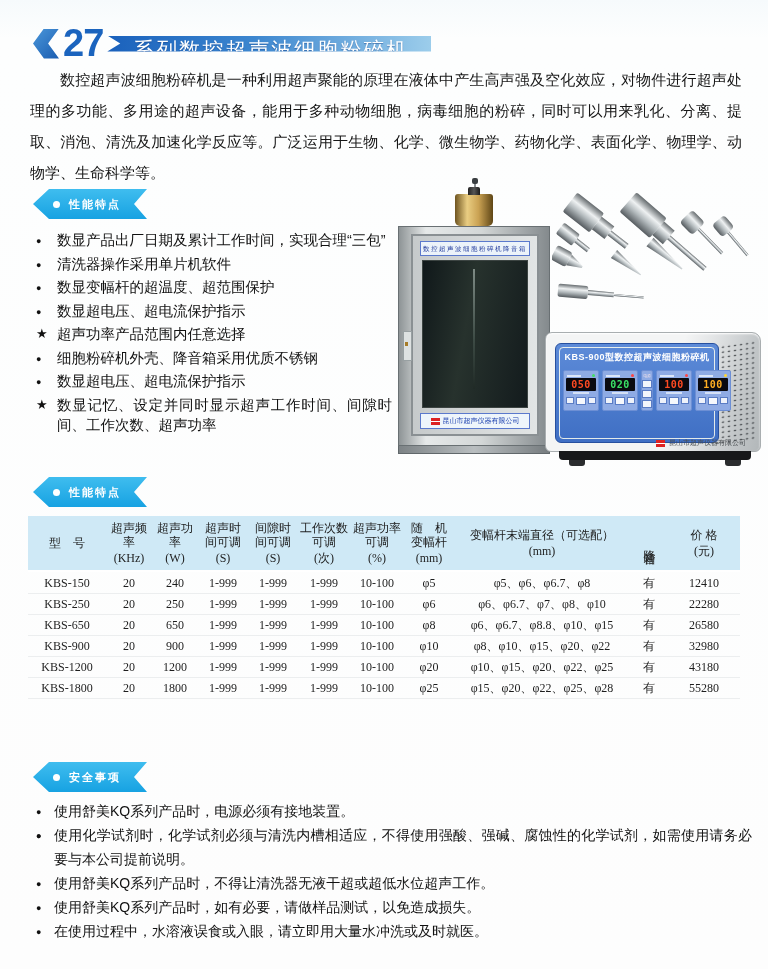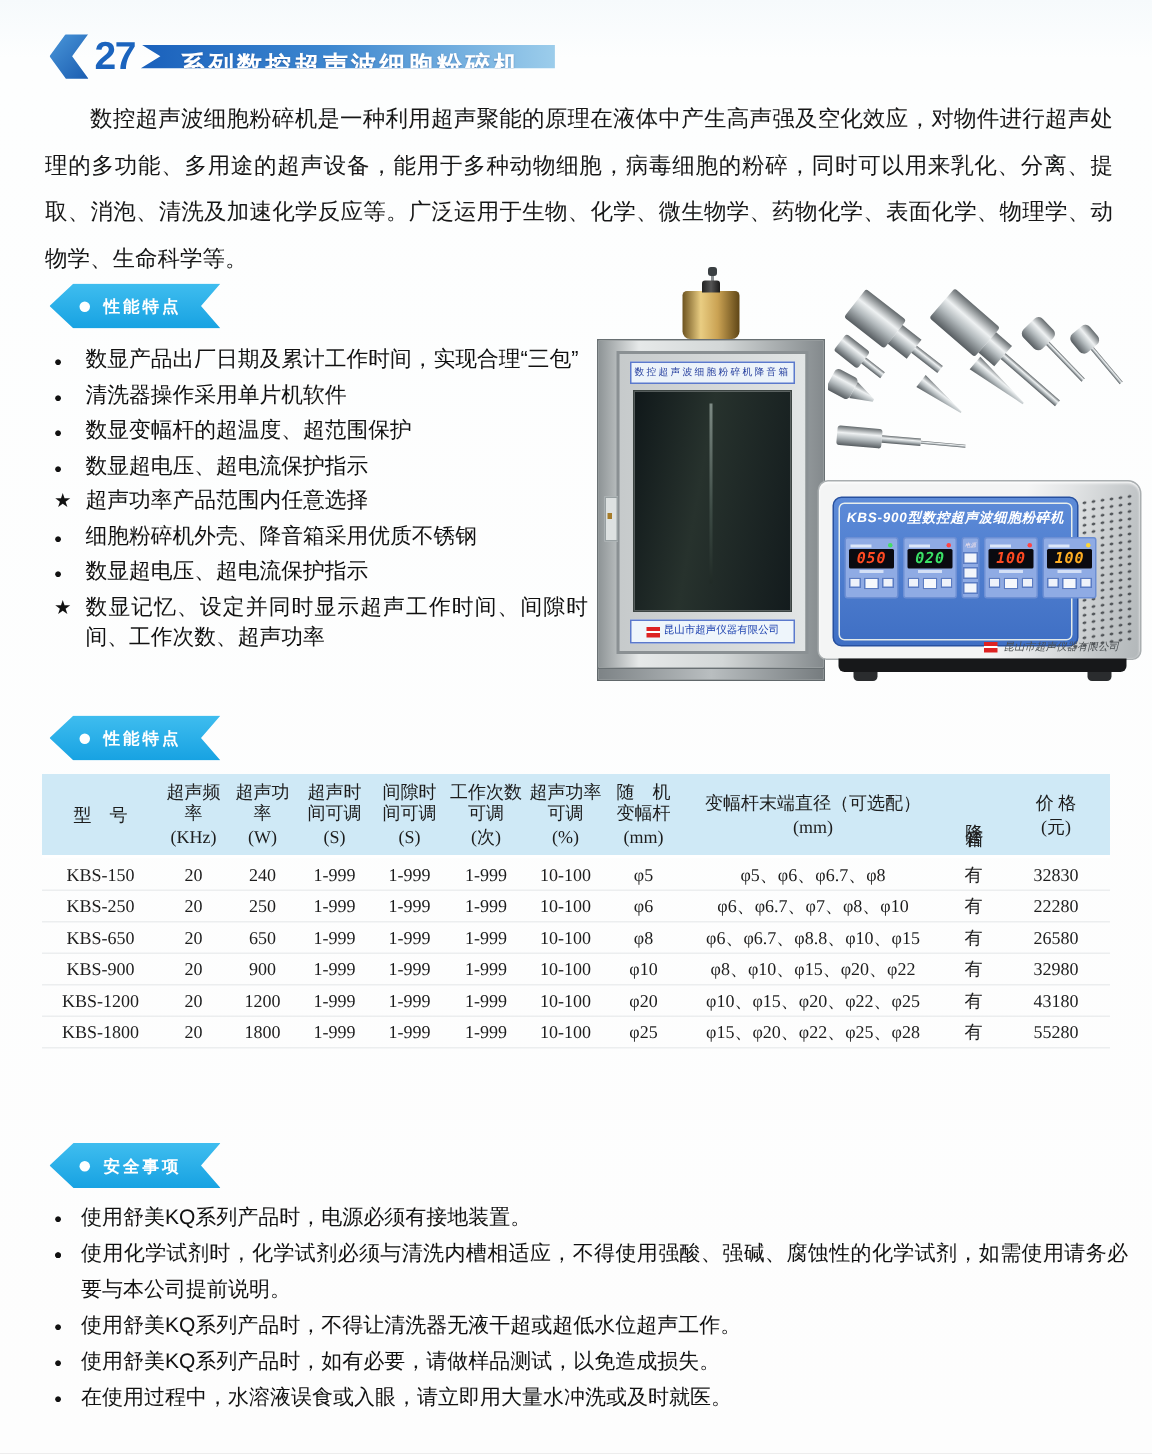--- a/index.html
+++ b/index.html
@@ -5,23 +5,23 @@
   html,body{margin:0;padding:0;background:#e8e8e8;}
   .page{
     position:relative;width:768px;height:969px;margin:0 auto;
     background:linear-gradient(180deg,#f6fafc 0%,#fdfefe 4%,#fdfdfd 100%);
     font-family:"Liberation Sans",sans-serif;color:#1c1c1c;overflow:hidden;
   }
   
   .header{position:absolute;left:33px;top:22px;display:flex;align-items:center;gap:3px;}
   .chevron{width:26px;height:30px;background:linear-gradient(135deg,#4a97da,#1a5cb0);
     clip-path:polygon(0 50%,42% 0,100% 0,58% 50%,100% 100%,42% 100%);}
-  .page-num{font-size:26px;font-weight:bold;color:#1b64be;margin:0 1px;letter-spacing:-1px;}
-  .title-banner{height:16px;line-height:28px;padding:0 22px 0 26px;color:#fff;font-weight:bold;
-    font-size:17px;letter-spacing:2px;white-space:nowrap;
+  .page-num{font-size:38px;font-weight:bold;color:#1b64be;margin:0 1px;letter-spacing:-1px;}
+  .title-banner{height:16px;line-height:28px;padding:0 22px 0 26px;color:#fff;font-weight:normal;
+    font-size:21px;letter-spacing:2px;white-space:nowrap;
     background:linear-gradient(90deg,#1a61bc,#3c86cf 45%,#9ccdeb);
     clip-path:polygon(0 0,100% 0,100% 100%,0 100%,13px 50%);
     text-shadow:0 1px 1px rgba(20,60,130,.5);}
   
   .intro{position:absolute;left:30px;top:64px;width:712px;margin:0;font-size:15px;line-height:31px;
     text-indent:2em;text-align:justify;color:#161616;}
   
   .badge{position:absolute;display:inline-flex;align-items:center;gap:9px;height:30px;
     padding:0 26px 0 20px;color:#fff;font-weight:bold;font-size:11px;letter-spacing:2px;
     background:linear-gradient(180deg,#3fbdef,#17a2e2);
@@ -77,21 +77,21 @@
     justify-content:center;gap:3px;white-space:nowrap;}
   .mini-logo{display:inline-block;width:9px;height:7px;background:
     linear-gradient(180deg,#d22 0 3px,#fff 3px 4px,#d22 4px 7px);flex:0 0 auto;}
   .cab-latch{position:absolute;left:4px;top:104px;width:7px;height:28px;background:#dde1e1;
     border:1px solid #98a0a2;}
   .cab-latch::after{content:"";position:absolute;left:1px;top:10px;width:3px;height:4px;background:#a67c2a;}
   .cab-base{width:150px;height:7px;background:linear-gradient(90deg,#7d8386,#b9bec0,#767c7f);border:1px solid #61686b;border-top:none;}
   
   .probes{position:absolute;left:552px;top:186px;}
   
-  .control{position:absolute;left:545px;top:320px;width:218px;height:138px;font-style:italic;}
+  .control{position:absolute;left:545px;top:332px;width:218px;height:138px;}
   .ctl-body{position:relative;width:214px;height:118px;border-radius:7px 9px 6px 6px;
     background:linear-gradient(103deg,#f4f5f5 58%,#e3e5e6 70%,#c2c6c8 88%,#b2b7b9);
     border:1px solid #a9aeb0;box-shadow:inset 0 1px 2px #fff;}
   .ctl-vents{position:absolute;right:4px;top:10px;width:42px;height:100px;transform:skewY(-8deg);
     background-image:radial-gradient(#3c4044 1px,transparent 1.3px);background-size:6px 5px;opacity:.85;}
   .ctl-panel{position:absolute;left:9px;top:10px;width:162px;height:98px;border-radius:6px;
     background:linear-gradient(180deg,#5d8bd8,#3f6fc4);border:1px solid #27509f;}
   .ctl-panel::before{content:"";position:absolute;inset:3px;border:1px solid rgba(255,255,240,.85);border-radius:4px;}
   .ctl-title{position:relative;margin-top:7px;text-align:center;color:#fff;font-size:9px;
     font-weight:bold;letter-spacing:.5px;text-shadow:0 1px 1px #1d4globals;white-space:nowrap;}
@@ -368,21 +368,21 @@
           <td>KBS-150</td>
           <td>20</td>
           <td>240</td>
           <td>1-999</td>
           <td>1-999</td>
           <td>1-999</td>
           <td>10-100</td>
           <td>φ5</td>
           <td>φ5、φ6、φ6.7、φ8</td>
           <td>有</td>
-          <td>32830</td>
+          <td>12410</td>
         </tr>
         <tr>
           <td>KBS-250</td>
           <td>20</td>
           <td>250</td>
           <td>1-999</td>
           <td>1-999</td>
           <td>1-999</td>
           <td>10-100</td>
           <td>φ6</td>

